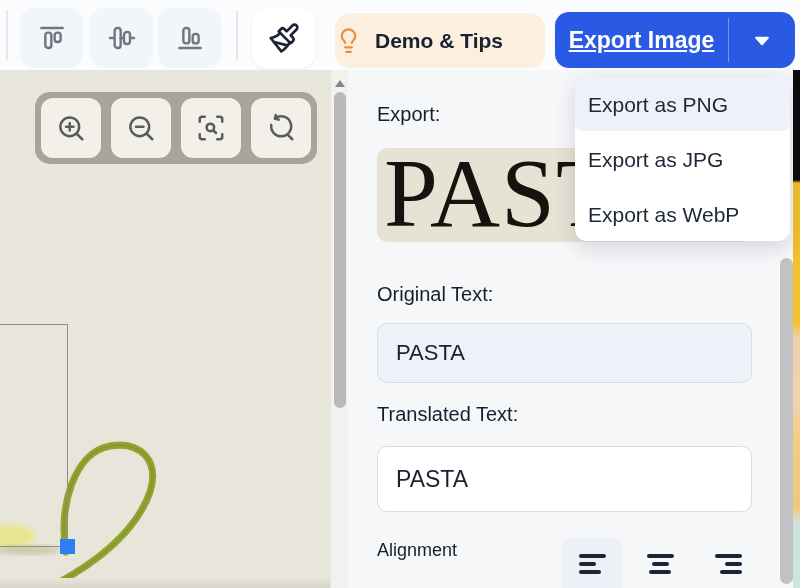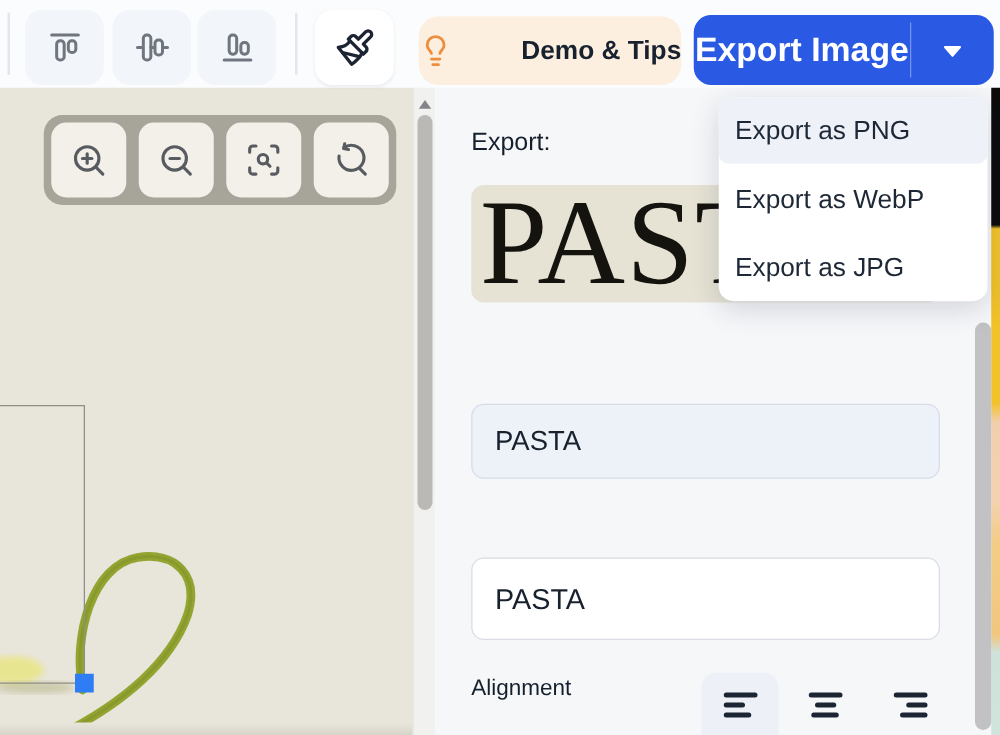--- a/index.html
+++ b/index.html
@@ -16,31 +16,31 @@
   .tb-btn {
     position:absolute; top:8px; width:63px; height:60px; border-radius:14px;
     background:#f2f5f9; display:flex; align-items:center; justify-content:center;
   }
   .tb-btn svg { width:32px; height:32px; stroke:#70767f; stroke-width:1.8; fill:none;
                 stroke-linecap:round; stroke-linejoin:round; }
   .tb-btn.white { background:#ffffff; box-shadow:0 1px 3px rgba(25,35,60,.08); }
   .tb-btn.white svg { stroke:#1c2433; stroke-width:2; }
   .demo-btn {
     position:absolute; left:335px; top:13px; width:210px; height:55px; border-radius:16px;
-    background:#fcefe0; display:flex; align-items:center; justify-content:space-between; gap:13px;
+    background:#fcefe0; display:flex; align-items:center; justify-content:flex-start; gap:13px;
   }
   .demo-btn svg { width:27px; height:27px; stroke:#ee8d3c; stroke-width:2; fill:none;
                   stroke-linecap:round; stroke-linejoin:round; }
   .demo-btn span { font-size:21px; font-weight:600; color:#18222f; }
   .export-btn {
     position:absolute; left:555px; top:12px; width:240px; height:56px; border-radius:14px;
     background:#2a59e3; display:flex; color:#fff; overflow:hidden;
   }
   .export-main { width:173px; display:flex; align-items:center; justify-content:center;
-                 font-size:27px; font-weight:600; }
+                 font-size:23px; font-weight:600;text-decoration:underline; }
   .export-sep { width:1px; background:rgba(255,255,255,.35); margin:6px 0; }
   .export-caret { flex:1; display:flex; align-items:center; justify-content:center; }
   .export-caret svg { width:22px; height:22px; fill:#ffffff; }
   
   .dropdown {
     position:absolute; left:575px; top:78px; width:215px; background:#ffffff;
     border-radius:12px; box-shadow:0 6px 22px rgba(20,30,60,.16); padding:0; z-index:9;
   }
   .dd-item { height:53px; display:flex; align-items:center; padding-left:13px;
              font-size:21px; color:#1d2736; border-radius:8px; margin-bottom:2px; }
@@ -219,22 +219,24 @@
   <div class="thumb"></div>
 </div>
 
 <div class="panel">
   <div class="p-label" style="top:33px;">Export:</div>
 
   <div class="img-preview">
     <div class="serif">PASTA</div>
   </div>
 
+  <div class="p-label" style="top:213px;">Original Text:</div>
   <input class="p-input orig" type="text" value="PASTA" style="">
 
+  <div class="p-label" style="top:333px;">Translated Text:</div>
   <input class="p-input trans" type="text" value="PASTA" style="">
 
   <div class="p-label" style="top:470px; font-size:18px;">Alignment</div>
 
   <div class="align-btn selected" style="left:213px;">
     <div class="bars">
       <div class="bar w1"></div>
         <div class="bar w2"></div>
         <div class="bar w3"></div>
     </div>
@@ -253,15 +255,15 @@
         <div class="bar w3"></div>
     </div>
   </div>
 </div>
 
 <div class="p-thumb"></div>
 <div class="edge-strip"></div>
 
 <div class="dropdown">
   <div class="dd-item hl">Export as PNG</div>
+  <div class="dd-item">Export as JPG</div>
   <div class="dd-item">Export as WebP</div>
-  <div class="dd-item">Export as JPG</div>
 </div>
 
 </body></html>

